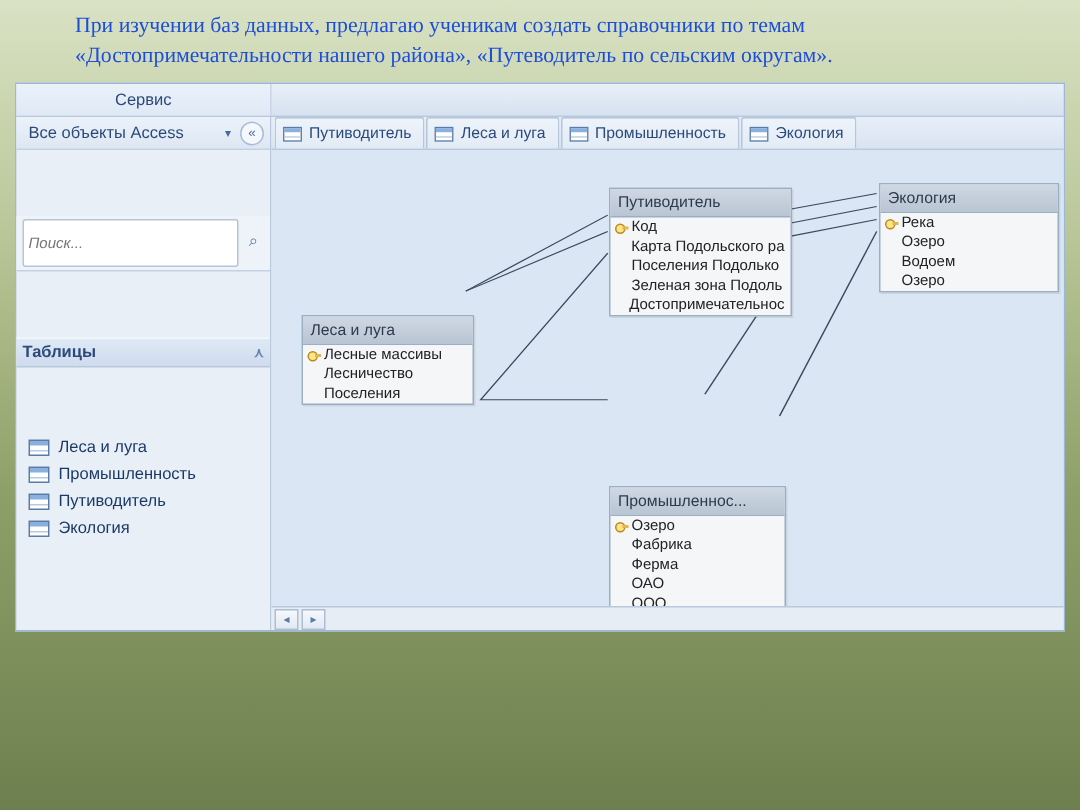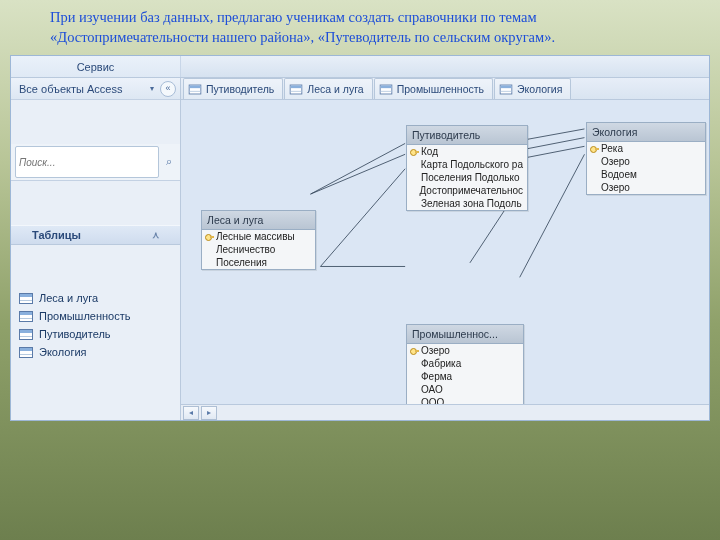--- a/index.html
+++ b/index.html
@@ -93,21 +93,21 @@
     width: 14px; height: 14px;
     margin-left: 3px;
     color: #5a7aa8;
     font-size: 11px;
     text-align: center;
   }
   .group-hdr {
     background: linear-gradient(#dfe9f6, #cfdcee);
     border-top: 1px solid #f3f7fc;
     border-bottom: 1px solid #b9c9dd;
-    padding: 3px 21px;
+    padding: 3px 4px;
     color: #2b4a7a;
     font-weight: bold;
     font-size: 11px;
     display: flex;
     align-items: center;
     justify-content: space-between;
   }
   .group-hdr .caret { font-size: 9px; color: #6a85ab; }
   .nav-item {
     display: flex;
@@ -337,25 +337,25 @@
             <div class="tb-field">
               <span class="key"></span>
               <span>Карта Подольского ра</span>
             </div>
             <div class="tb-field">
               <span class="key"></span>
               <span>Поселения Подолько</span>
             </div>
             <div class="tb-field">
               <span class="key"></span>
+              <span>Зеленая зона Подоль</span>
+            </div>
+            <div class="tb-field">
+              <span class="key"></span>
               <span>Достопримечательнос</span>
-            </div>
-            <div class="tb-field">
-              <span class="key"></span>
-              <span>Зеленая зона Подоль</span>
             </div>
           </div>
         <div class="table-box" id="box-prom" style="left:225px; top:224px; width:118px;">
             <div class="tb-head">Промышленнос...</div>
             <div class="tb-field">
               <span class="key on"></span>
               <span>Озеро</span>
             </div>
             <div class="tb-field">
               <span class="key"></span>

